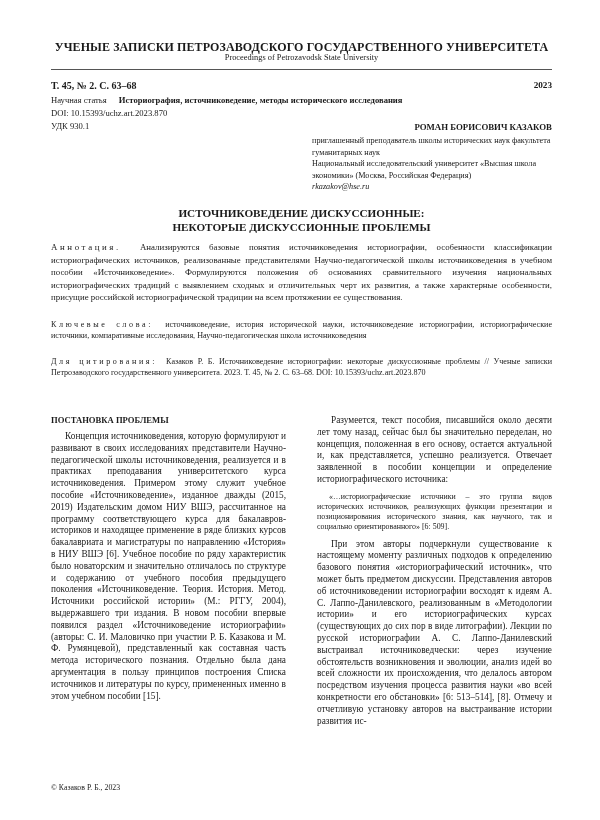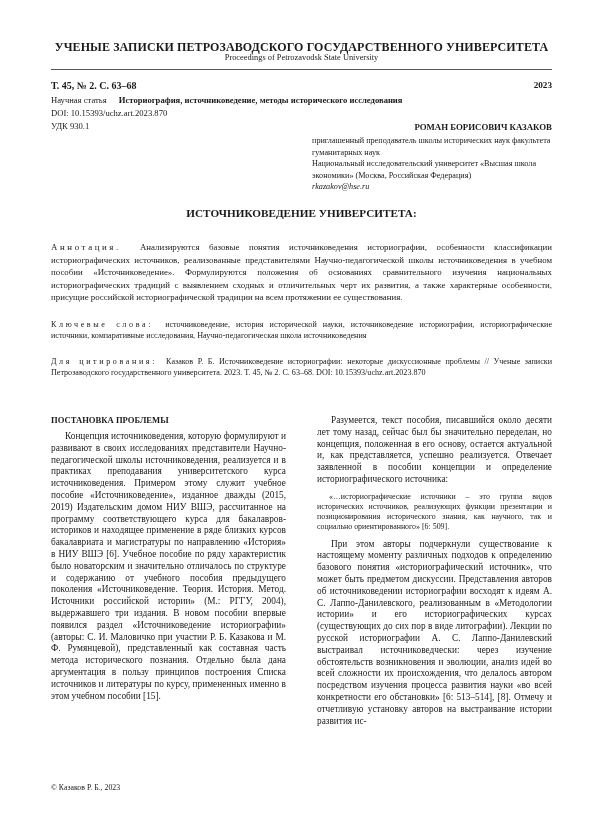--- a/index.html
+++ b/index.html
@@ -57,21 +57,22 @@
   <div class="meta-line" style="top:121px;">УДК 930.1</div>
 
   <div class="author-block">
     <div class="author-name">РОМАН БОРИСОВИЧ КАЗАКОВ</div>
     <div>приглашенный преподаватель школы исторических наук факультета гуманитарных наук</div>
     <div>Национальный исследовательский университет «Высшая школа экономики» (Москва, Российская Федерация)</div>
     <div class="author-email">rkazakov@hse.ru</div>
   </div>
 
   <div class="title">
-    <div>ИСТОЧНИКОВЕДЕНИЕ УНИВЕРСИТЕТА:</div>
+    <div>ИСТОЧНИКОВЕДЕНИЕ ДИСКУССИОННЫЕ:</div>
+    <div>НЕКОТОРЫЕ ДИСКУССИОННЫЕ ПРОБЛЕМЫ</div>
   </div>
 
   <div class="abstract">
     <span class="spaced">Аннотация.</span>&nbsp;
     <span>Анализируются базовые понятия источниковедения историографии, особенности классификации историографических источников, реализованные представителями Научно-педагогической школы источниковедения в учебном пособии «Источниковедение». Формулируются положения об основаниях сравнительного изучения национальных историографических традиций с выявлением сходных и отличительных черт их развития, а также характерные особенности, присущие российской историографической традиции на всем протяжении ее существования.</span>
   </div>
 
   <div class="keywords">
     <span class="spaced">Ключевые слова:</span>&nbsp;
     <span>источниковедение, история исторической науки, источниковедение историографии, историографические источники, компаративные исследования, Научно-педагогическая школа источниковедения</span>

